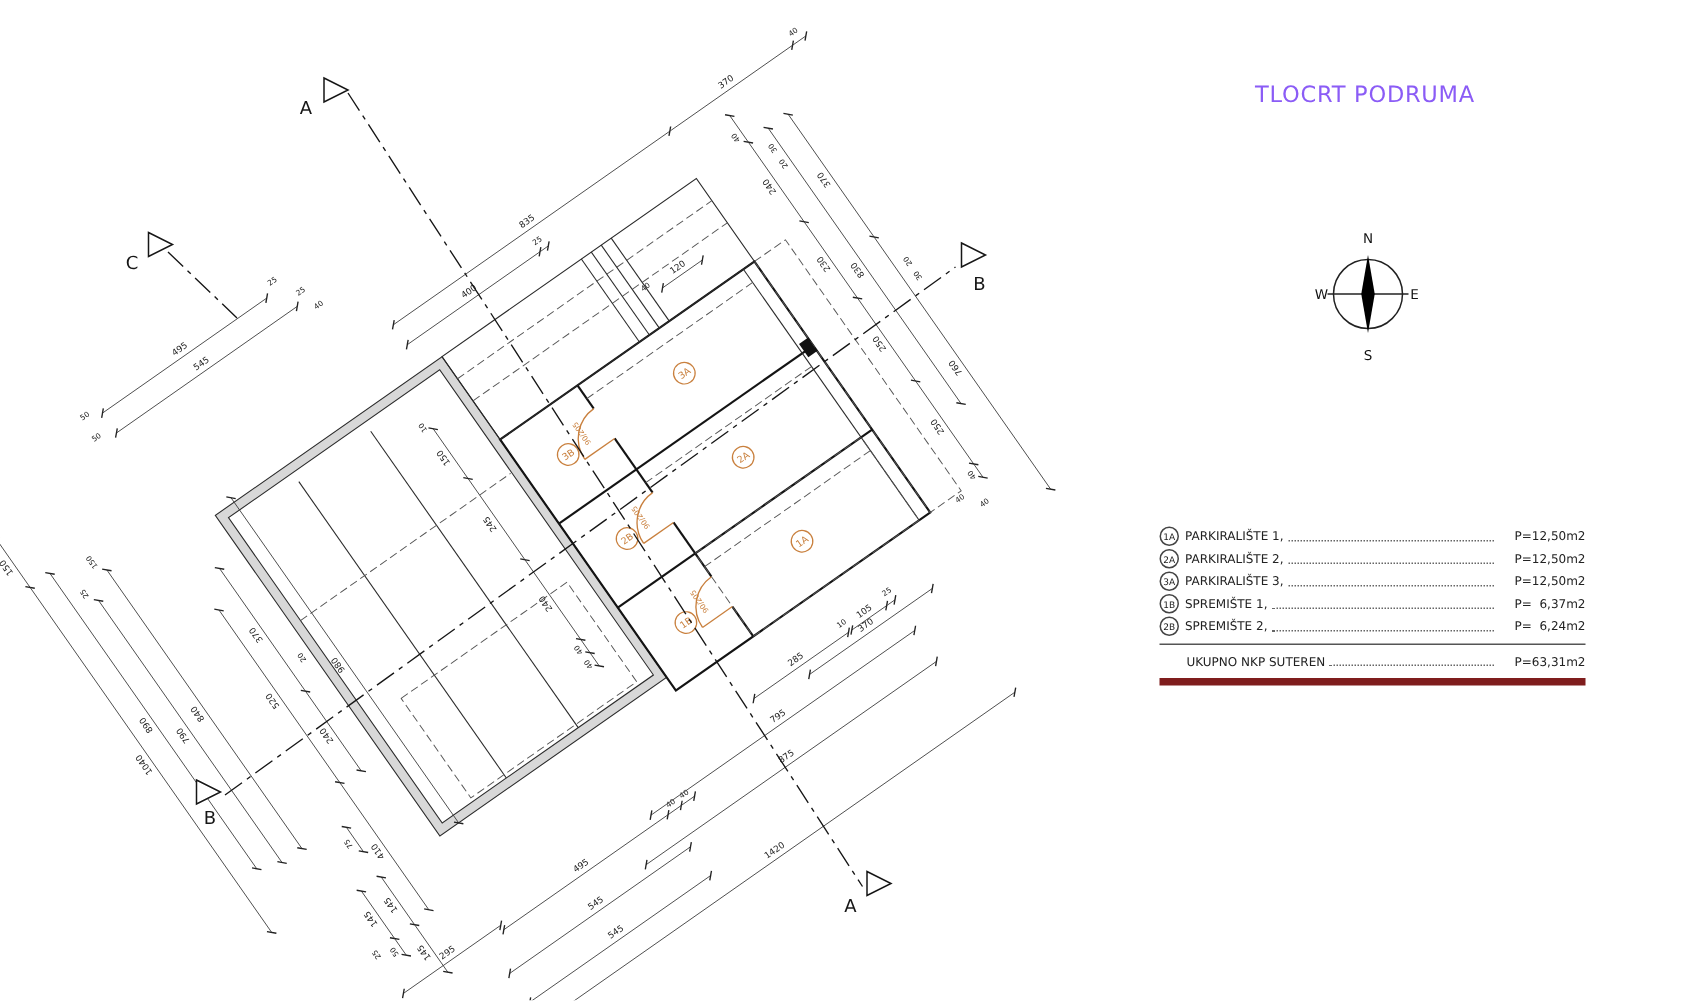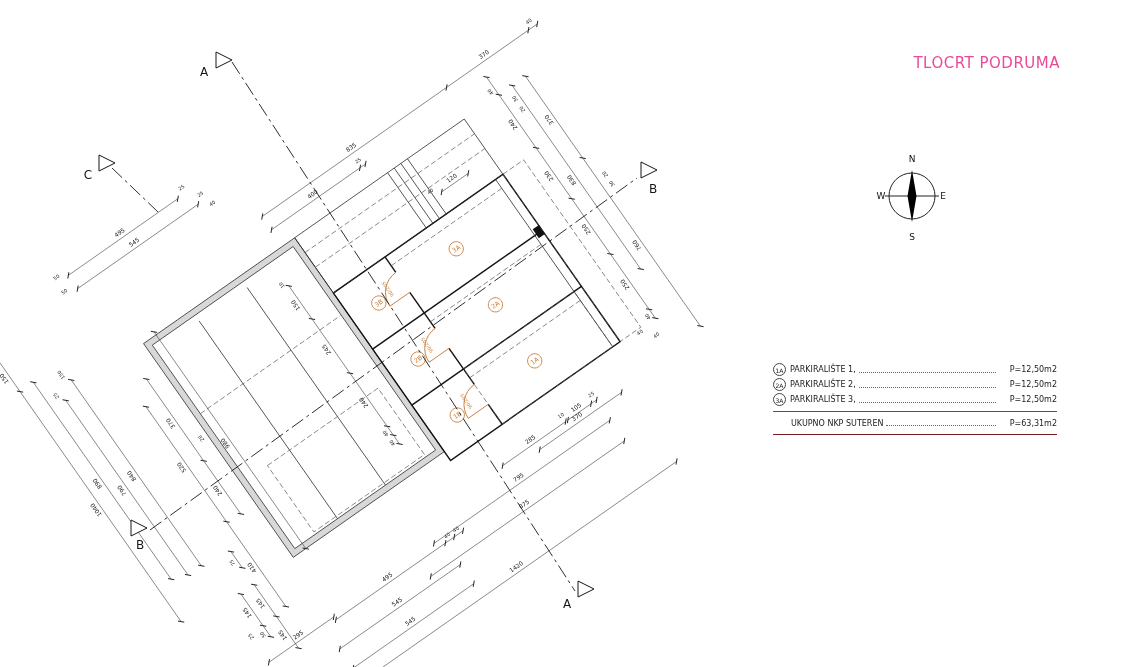--- a/index.html
+++ b/index.html
@@ -16,34 +16,34 @@
   .dimts{font-size:5.5px;}
   .door{fill:none;stroke:#c9803e;stroke-width:1;}
   .doort{font-size:5.5px;fill:#c9803e;text-anchor:middle;}
   .rc{fill:none;stroke:#c9803e;stroke-width:0.9;}
   .rt{font-size:7px;fill:#c9803e;text-anchor:middle;}
   .sec{stroke:#161616;stroke-width:0.9;stroke-dasharray:14 4 3 4;fill:none;}
   .flag{fill:#fff;stroke:#161616;stroke-width:1;}
   .sect{font-size:12px;fill:#161616;text-anchor:middle;}
   .col{fill:#111;stroke:none;}
   
-  .title{position:absolute;left:760px;top:54px;width:300px;text-align:right;
-         font-size:15px;letter-spacing:0.5px;color:#ec4899;}
+  .title{position:absolute;left:760px;top:54px;width:300px;text-align:center;
+         font-size:15px;letter-spacing:0.5px;color:#8b5cf6;}
   .compass{position:absolute;left:875px;top:148px;}
   .cln{fill:none;stroke:#222;stroke-width:1;}
   .ct{font-size:9px;fill:#111;text-anchor:middle;}
-  .legend{position:absolute;left:773px;top:362px;width:284px;font-size:8px;color:#222;}
+  .legend{position:absolute;left:773px;top:350px;width:284px;font-size:8px;color:#222;}
   .lrow{display:flex;align-items:center;height:15px;}
   .lmark{flex:0 0 13px;width:13px;height:13px;border:1px solid #444;border-radius:50%;
          font-size:6px;line-height:13px;text-align:center;margin-right:4px;box-sizing:border-box;}
   .llab{white-space:nowrap;}
   .ldots{flex:1;border-bottom:1px dotted #666;margin:0 3px 3px 3px;height:8px;}
   .lval{flex:0 0 58px;white-space:pre;text-align:right;}
   .ltotal{display:flex;align-items:center;height:18px;margin-top:4px;padding:2px 0 2px 18px;
-          border-top:1px solid #555;border-bottom:1px solid #7f1d1d;}
+          border-top:1px solid #555;border-bottom:5px solid #7f1d1d;}
 </style>
 </head>
 <body>
 
 <div class="canvas">
 
   <svg class="plan" width="760" height="667" viewBox="0 0 760 667">
     <defs>
       <marker id="tk" markerWidth="8" markerHeight="8" refX="4" refY="4" orient="auto" markerUnits="userSpaceOnUse">
         <path d="M1.5,6.5 L6.5,1.5" stroke="#222" stroke-width="1" fill="none"></path>
@@ -299,20 +299,32 @@
       <span class="llab">PARKIRALIŠTE 2,</span>
       <span class="ldots"></span>
       <span class="lval">P=12,50m2</span>
     </div>
     <div class="lrow">
       <span class="lmark">3A</span>
       <span class="llab">PARKIRALIŠTE 3,</span>
       <span class="ldots"></span>
       <span class="lval">P=12,50m2</span>
     </div>
+    <div class="lrow">
+      <span class="lmark">1B</span>
+      <span class="llab">SPREMIŠTE 1,</span>
+      <span class="ldots"></span>
+      <span class="lval">P=  6,37m2</span>
+    </div>
+    <div class="lrow">
+      <span class="lmark">2B</span>
+      <span class="llab">SPREMIŠTE 2,</span>
+      <span class="ldots"></span>
+      <span class="lval">P=  6,24m2</span>
+    </div>
     <div class="ltotal">
       <span class="llab">UKUPNO NKP SUTEREN</span>
       <span class="ldots"></span>
       <span class="lval">P=63,31m2</span>
     </div>
   </div>
 
 </div>
 
 </body></html>

